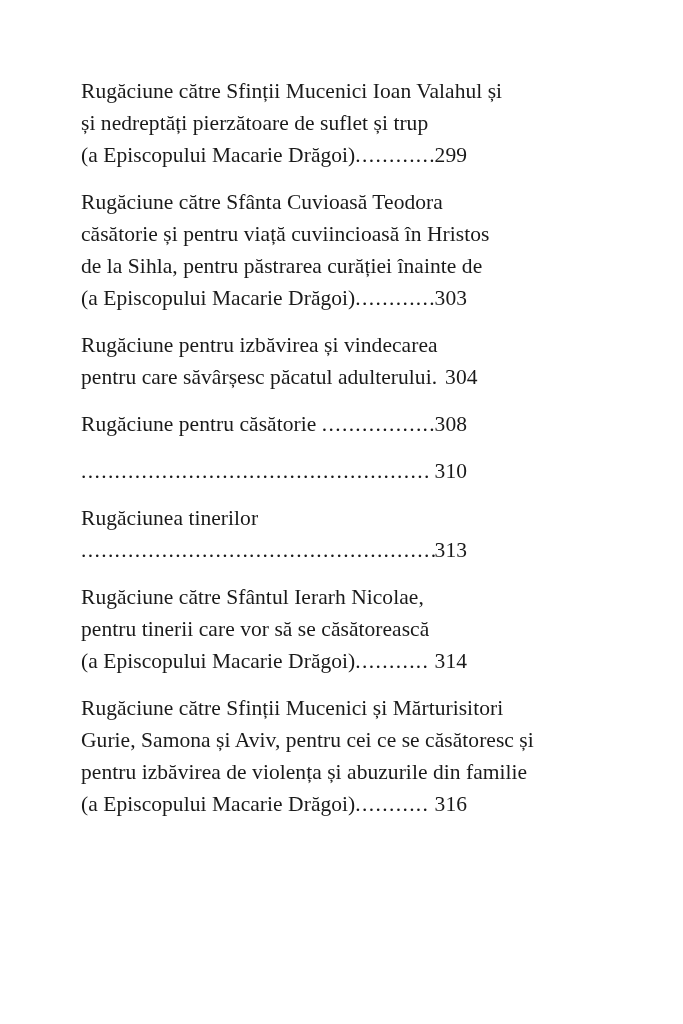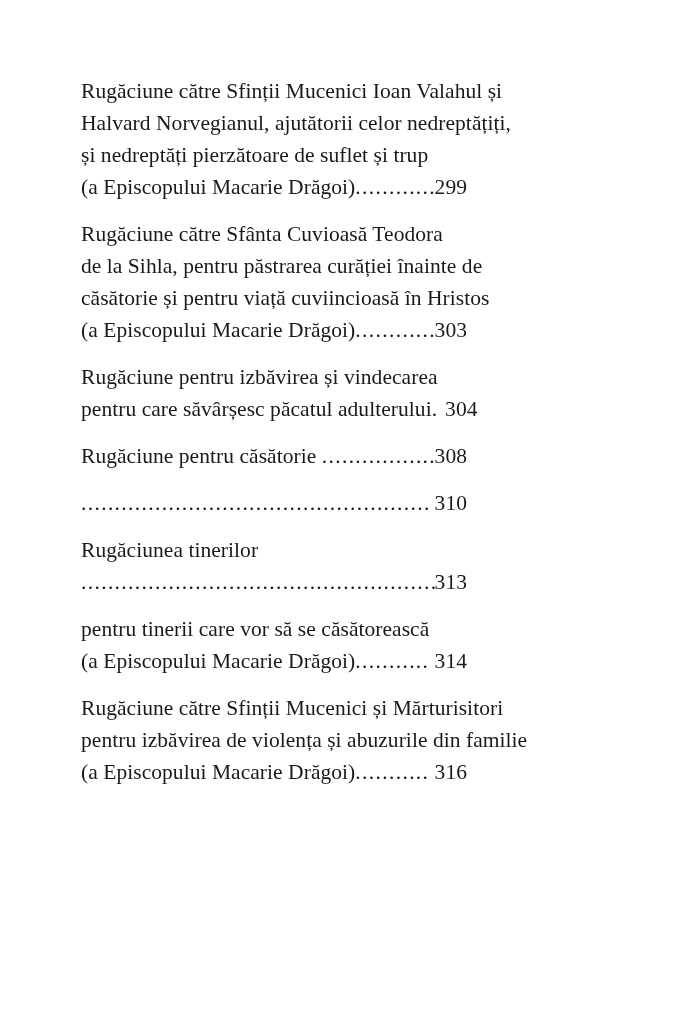--- a/index.html
+++ b/index.html
@@ -66,32 +66,31 @@
     text-align: right;
   }
 </style>
 </head>
 <body>
 
 <div class="page">
   <div class="toc-list">
       <div class="toc-entry">
         <span class="toc-line">Rugăciune către Sfinții Mucenici Ioan Valahul și</span>
-        <span class="toc-line">Halvard Norvegianul, ajutătorii celor nedreptățiți,</span>
         <span class="toc-line">și nedreptăți pierzătoare de suflet și trup</span>
         <span class="toc-line leader-line">
           <span class="leader-text">(a Episcopului Macarie Drăgoi)</span>
           <span class="leader-dots">.........................................................................................</span>
           <span class="leader-page">299</span>
         </span>
       </div>
       <div class="toc-entry">
         <span class="toc-line">Rugăciune către Sfânta Cuvioasă Teodora</span>
+        <span class="toc-line">căsătorie și pentru viață cuviincioasă în Hristos</span>
         <span class="toc-line">de la Sihla, pentru păstrarea curăției înainte de</span>
-        <span class="toc-line">căsătorie și pentru viață cuviincioasă în Hristos</span>
         <span class="toc-line leader-line">
           <span class="leader-text">(a Episcopului Macarie Drăgoi)</span>
           <span class="leader-dots">.........................................................................................</span>
           <span class="leader-page">303</span>
         </span>
       </div>
       <div class="toc-entry">
         <span class="toc-line">Rugăciune pentru izbăvirea și vindecarea</span>
         <span class="toc-line leader-line">
           <span class="leader-text">pentru care săvârșesc păcatul adulterului</span>
@@ -113,29 +112,31 @@
         </span>
       </div>
       <div class="toc-entry">
         <span class="toc-line">Rugăciunea tinerilor</span>
         <span class="toc-line leader-line">
           <span class="leader-dots">.........................................................................................</span>
           <span class="leader-page">313</span>
         </span>
       </div>
       <div class="toc-entry">
+        <span class="toc-line">Rugăciune către Sfântul Ierarh Nicolae,</span>
         <span class="toc-line">pentru tinerii care vor să se căsătorească</span>
         <span class="toc-line leader-line">
           <span class="leader-text">(a Episcopului Macarie Drăgoi)</span>
           <span class="leader-dots">.........................................................................................</span>
           <span class="leader-page"> 314</span>
         </span>
       </div>
       <div class="toc-entry">
         <span class="toc-line">Rugăciune către Sfinții Mucenici și Mărturisitori</span>
+        <span class="toc-line">Gurie, Samona și Aviv, pentru cei ce se căsătoresc și</span>
         <span class="toc-line">pentru izbăvirea de violența și abuzurile din familie</span>
         <span class="toc-line leader-line">
           <span class="leader-text">(a Episcopului Macarie Drăgoi)</span>
           <span class="leader-dots">.........................................................................................</span>
           <span class="leader-page"> 316</span>
         </span>
       </div>
     </div>
 </div>
 

